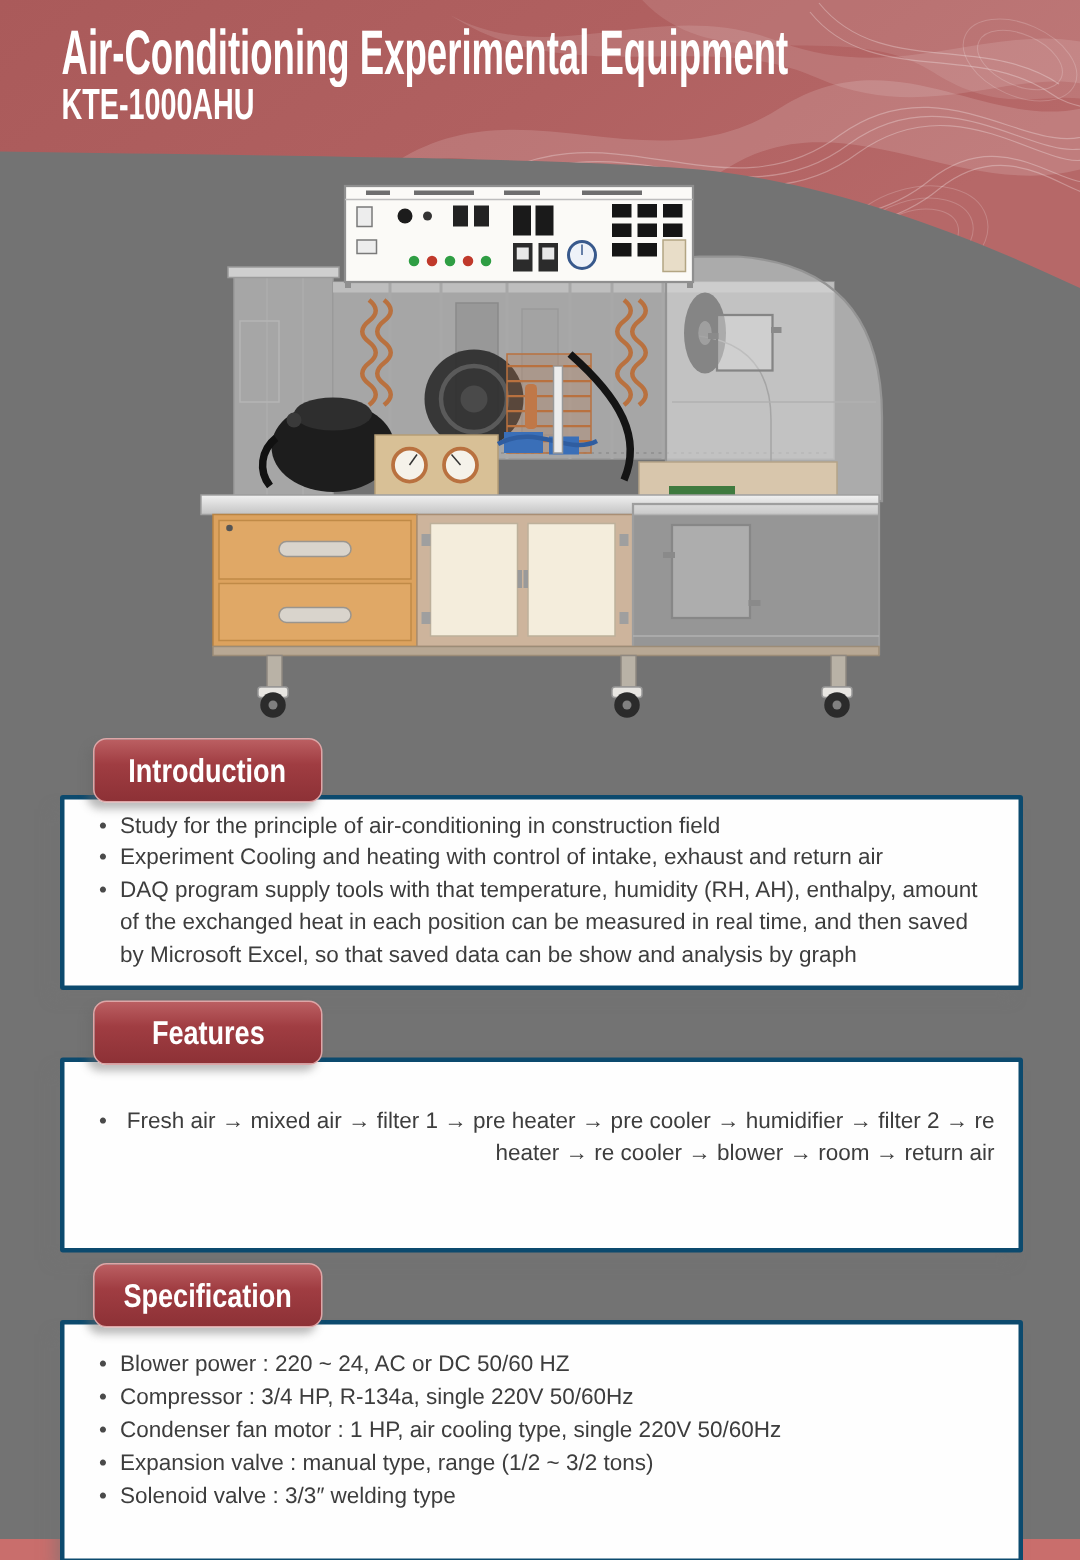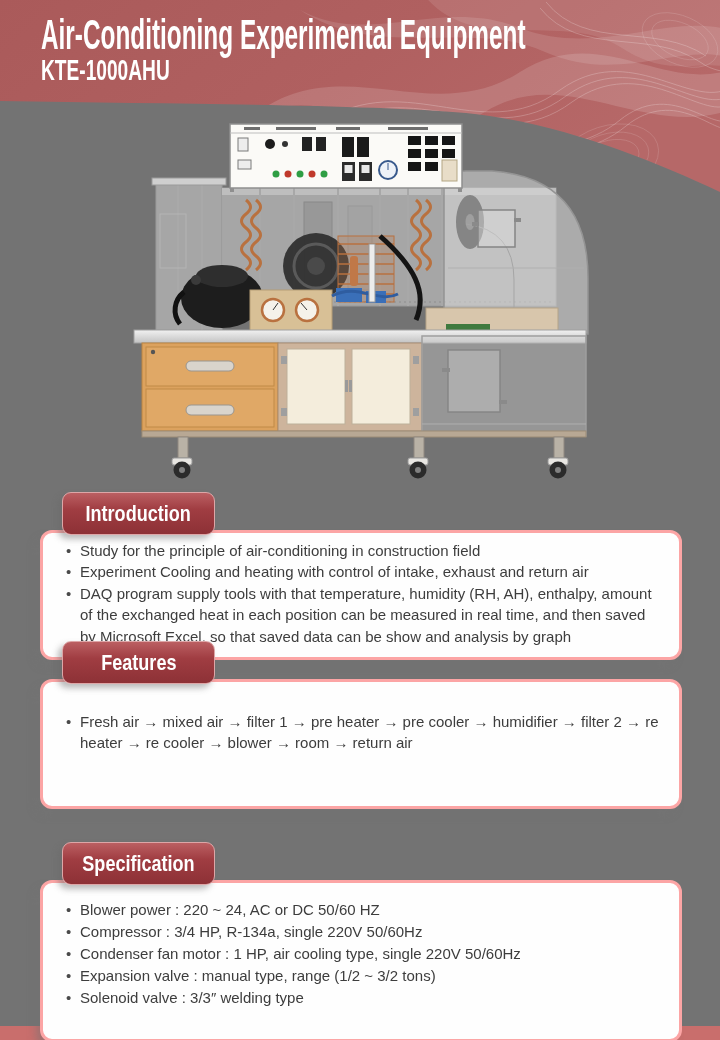--- a/index.html
+++ b/index.html
@@ -14,34 +14,34 @@
   .subtitle{position:absolute;left:41px;top:55px;margin:0;color:#fff;font-weight:bold;
          font-size:29px;line-height:30px;white-space:nowrap;
          transform:scaleX(.66);transform-origin:0 50%;}
 
   
   .equip{position:absolute;left:126px;top:118px;}
 
   
   .section{position:absolute;left:40px;width:642px;}
   #sec-intro{top:492px;}
-  #sec-features{top:641px;}
+  #sec-features{top:667px;text-align:right;}
   #sec-spec{top:842px;}
   .badge{position:relative;z-index:2;margin-left:22px;width:153px;height:43px;border-radius:9px;
          background:linear-gradient(#bb5f62 0%,#a03d42 40%,#8d3136 100%);
          border:1px solid #dda6a7;box-sizing:border-box;
          box-shadow:-4px 4px 6px rgba(105,105,105,.45);
          display:flex;align-items:center;justify-content:center;}
   .badge span{color:#fff;font-weight:bold;font-size:22px;white-space:nowrap;
          transform:scaleX(.82);transform-origin:50% 50%;}
   .box{position:relative;z-index:1;margin-top:-5px;background:#fefefe;
-       border:3px solid #fca5a5;border-radius:12px;box-sizing:border-box;
+       border:3px solid #0c4a6e;border-radius:2px;box-sizing:border-box;
        box-shadow:-6px 7px 9px -2px rgba(115,115,115,.5);}
   #sec-intro .box{height:130px;padding:7px 16px 0 20px;}
-  #sec-features .box{height:130px;padding:29px 8px 0 20px;}
+  #sec-features .box{height:130px;padding:29px 16px 0 20px;}
   #sec-spec .box{height:162px;padding:16px 16px 8px 20px;}
   .box ul{list-style:none;margin:0;padding:0;}
   .box li{position:relative;padding-left:17px;font-size:15px;line-height:21.4px;color:#3d3d3d;}
   .box li::before{content:"\2022";position:absolute;left:3px;top:0;color:#4a4a4a;}
   #sec-spec .box li{margin-bottom:0.6px;}
 
   
   .footer-bar{position:absolute;left:0;top:1026px;width:720px;height:14px;background:#c96e6c;}
 </style>
 </head>

